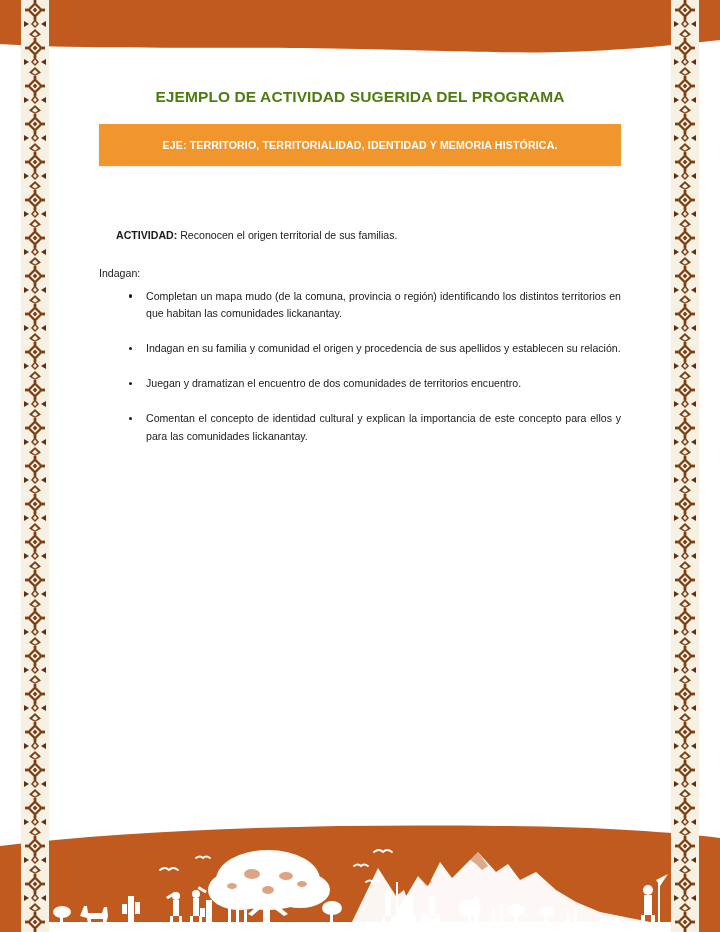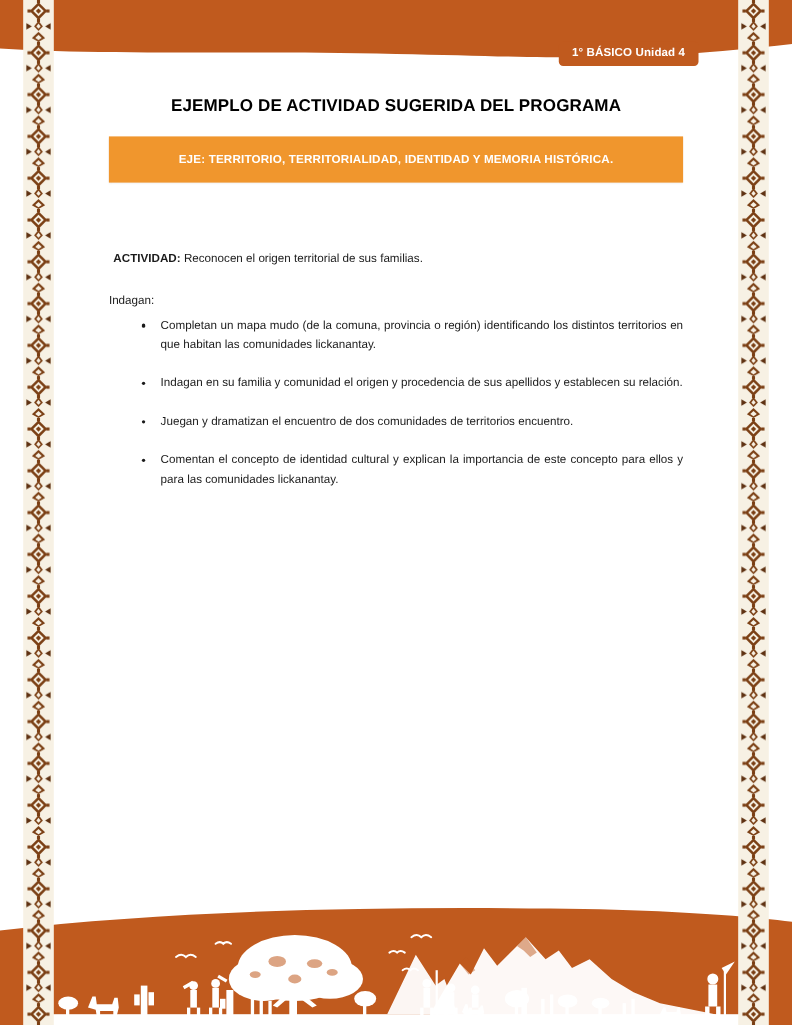--- a/index.html
+++ b/index.html
@@ -20,38 +20,38 @@
     position:absolute;left:508px;top:38px;
     background:#C05A1E;color:#ffffff;
     font-size:10.5px;font-weight:bold;letter-spacing:.1px;
     padding:5px 12px 6px 12px;border-radius:4px;
     white-space:nowrap;line-height:1;
   }
 
   
   .title{
     position:absolute;left:0;top:88px;width:720px;text-align:center;
-    font-size:15.5px;font-weight:bold;color:#000000;letter-spacing:.1px;
+    font-size:15.5px;font-weight:bold;color:#4d7c0f;letter-spacing:.1px;
   }
 
   
   .eje-wrap{
     position:absolute;left:99px;top:124px;width:522px;height:42px;
     background:#F0962D;
     display:flex;align-items:center;justify-content:center;
     box-shadow:0 1px 2px rgba(0,0,0,.10);
   }
   .eje-text{
     color:#ffffff;font-size:10.6px;font-weight:bold;letter-spacing:.15px;
     text-align:left;line-height:1.2;padding:0 14px;
   }
 
   
   .content{position:absolute;left:99px;top:228px;width:522px;color:#1a1a1a;}
-  .activity{font-size:10.6px;line-height:1.5;margin:0 0 22px 4px;}
+  .activity{font-size:10.6px;line-height:1.5;margin:0 0 22px 17px;}
   .activity b{font-weight:bold;}
   .ejemplos-label{font-size:10.6px;line-height:1.5;margin:0 0 6px 0;}
 
   ul.bullets{list-style:none;margin:0;padding:0;}
   ul.bullets li{
     position:relative;
     padding-left:47px;
     font-size:10.6px;
     line-height:1.62;
     text-align:justify;
@@ -82,21 +82,20 @@
 <body>
 
 <div class="page">
 
   <div class="top-wave">
     <svg width="720" height="62" viewBox="0 0 720 62" xmlns="http://www.w3.org/2000/svg">
       <path d="M0,0 H720 V40 C560,58 520,52 360,49 C200,46 90,50 0,44 Z" fill="#C05A1E"></path>
     </svg>
   </div>
 
-  <div class="unit-badge">1° BÁSICO Unidad 4</div>
 
   <div class="title">EJEMPLO DE ACTIVIDAD SUGERIDA DEL PROGRAMA</div>
 
   <div class="eje-wrap">
     <div class="eje-text">EJE: TERRITORIO, TERRITORIALIDAD, IDENTIDAD Y MEMORIA HISTÓRICA.</div>
   </div>
 
   <div class="content">
     <p class="activity">
       <b>ACTIVIDAD:</b>

